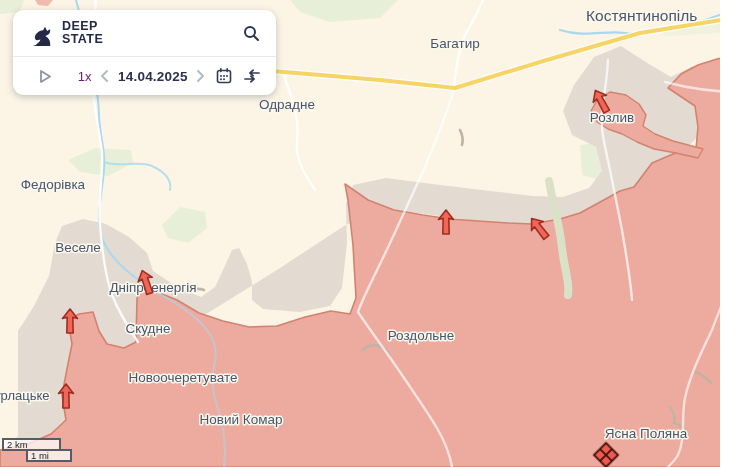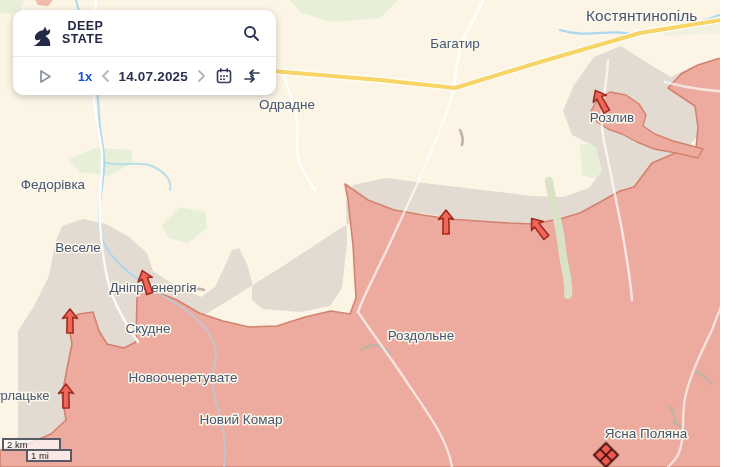--- a/index.html
+++ b/index.html
@@ -21,29 +21,29 @@
     stroke:var(--c-arrow_stroke,#a02d20);
     stroke-width:1.6;stroke-linejoin:round;
   }
   
   .panel{
     position:absolute;left:13px;top:10px;width:263px;height:85px;
     background:#ffffff;border-radius:11px;
     box-shadow:0 2px 7px rgba(50,55,70,.28);
     display:flex;flex-direction:column;
   }
-  .panel-row{display:flex;align-items:center;text-align:right;}
+  .panel-row{display:flex;align-items:center;}
   .panel-row.top{height:46px;border-bottom:1px solid #e9e9ee;padding:0 14px 0 16px;}
   .brand{display:flex;align-items:center;gap:6px;cursor:pointer;}
   .brand-text{display:flex;flex-direction:column;line-height:1.05;
     font-size:12.5px;font-weight:800;letter-spacing:.4px;color:#232946;}
   .spacer{flex:1;}
   .icon-btn{background:none;border:0;padding:2px;cursor:pointer;display:flex;align-items:center;}
   .panel-row.bottom{height:38px;padding:0 13px 0 24px;justify-content:space-between;}
-  .ctl-text{font-size:13px;font-weight:700;color:#1d4ed8;margin-left:17px;}
+  .ctl-text{font-size:13px;font-weight:400;color:#701a75;margin-left:17px;}
   .date-text{font-size:13.5px;font-weight:700;color:#2b3050;letter-spacing:.2px;}
   
   .scalebar{position:absolute;left:2px;top:438px;font-size:9.5px;color:#24262a;}
   .scalebox{
     background:rgba(255,255,255,.72);border:2px solid #565b66;
     padding:0 3px;height:9px;line-height:9px;box-sizing:content-box;
   }
   .scalebox.km{width:49px;}
   .scalebox.mi{width:36px;margin-top:-2px;margin-left:24px;}
 </style>
@@ -186,21 +186,21 @@
         <svg width="13" height="15" viewBox="0 0 13 15">
           <polygon points="2,2 11,7.5 2,13" fill="none" stroke="#8d94a2" stroke-width="1.8" stroke-linejoin="round"></polygon>
         </svg>
       </button>
       <span class="ctl-text">1x</span>
       <button class="icon-btn">
         <svg width="9" height="14" viewBox="0 0 9 14">
           <polyline points="7,2 2,7 7,12" fill="none" stroke="#b4b9c2" stroke-width="2" stroke-linecap="round" stroke-linejoin="round"></polyline>
         </svg>
       </button>
-      <span class="date-text">14.07.2025</span>
+      <span class="date-text">14.04.2025</span>
       <button class="icon-btn">
         <svg width="9" height="14" viewBox="0 0 9 14">
           <polyline points="2,2 7,7 2,12" fill="none" stroke="#b4b9c2" stroke-width="2" stroke-linecap="round" stroke-linejoin="round"></polyline>
         </svg>
       </button>
       <button class="icon-btn">
         <svg width="16" height="16" viewBox="0 0 16 16">
           <rect x="1.5" y="2.5" width="13" height="12" rx="2" fill="none" stroke="#343b58" stroke-width="1.6"></rect>
           <line x1="4.8" y1="0.8" x2="4.8" y2="3.6" stroke="#343b58" stroke-width="1.6" stroke-linecap="round"></line>
           <line x1="11.2" y1="0.8" x2="11.2" y2="3.6" stroke="#343b58" stroke-width="1.6" stroke-linecap="round"></line>

